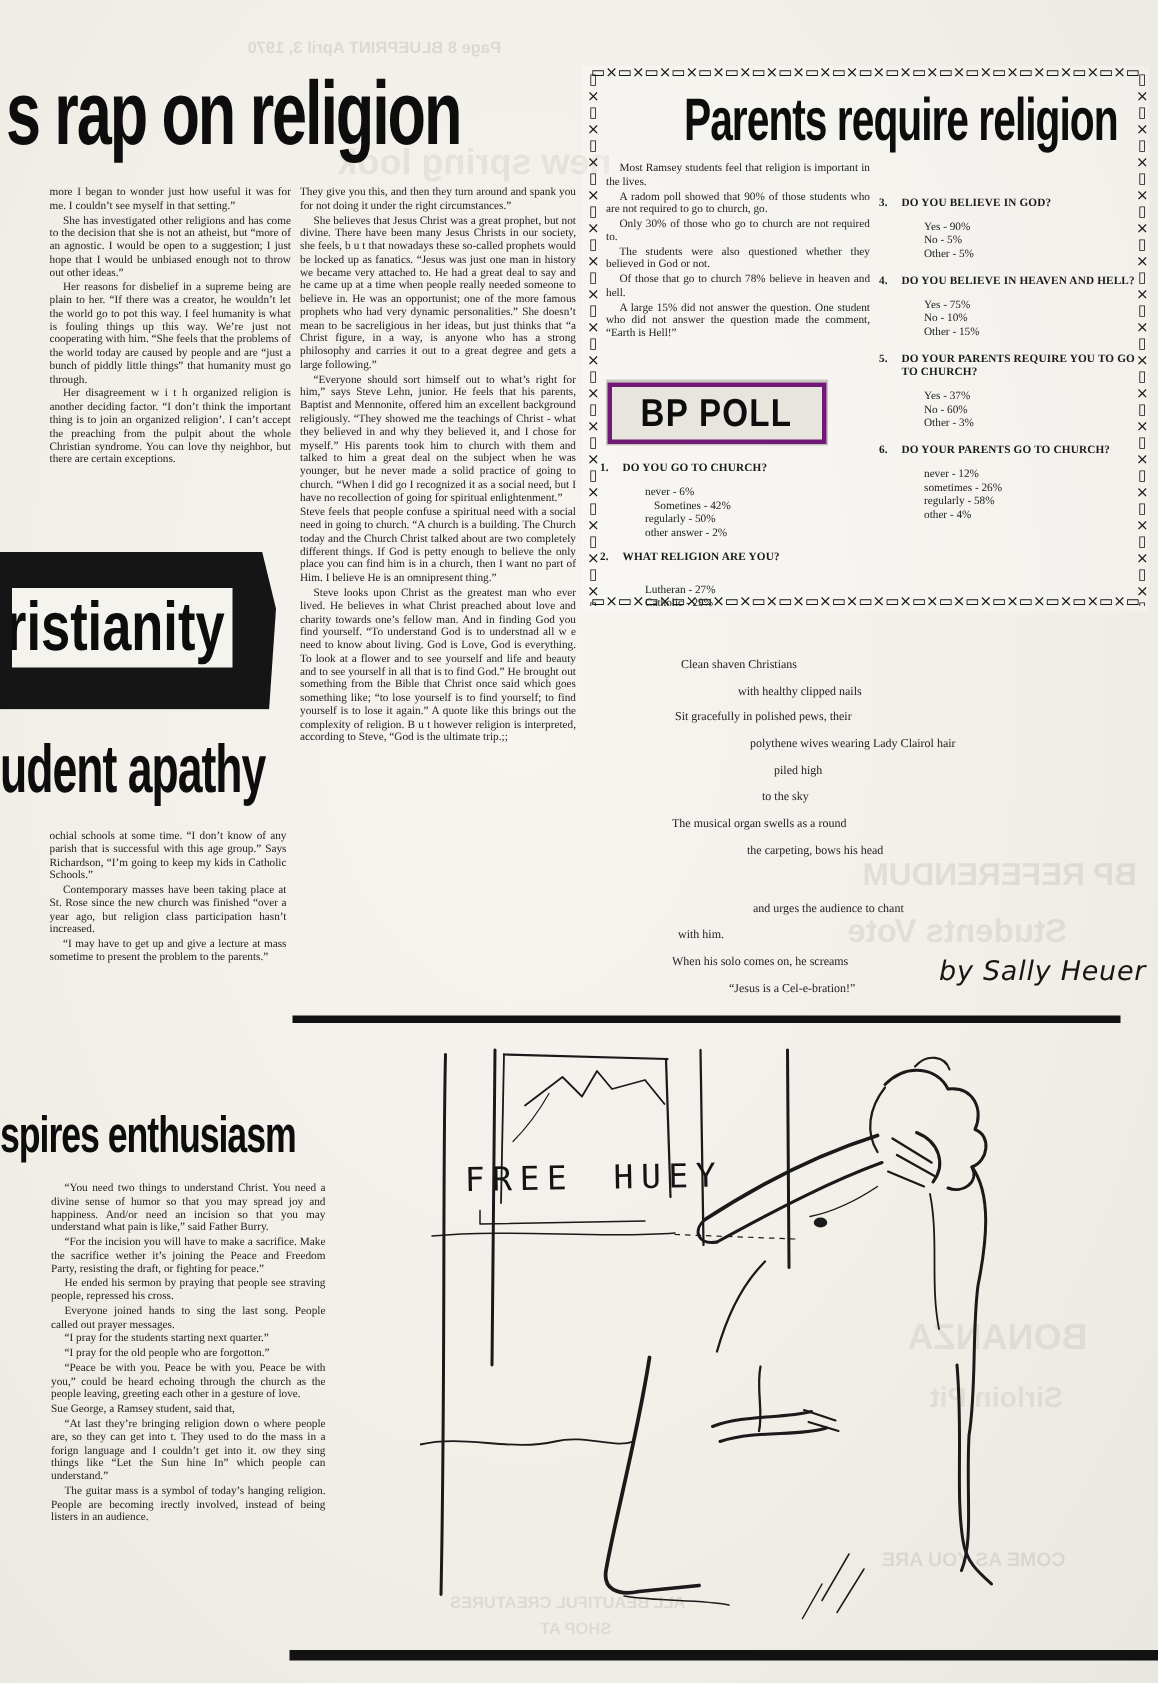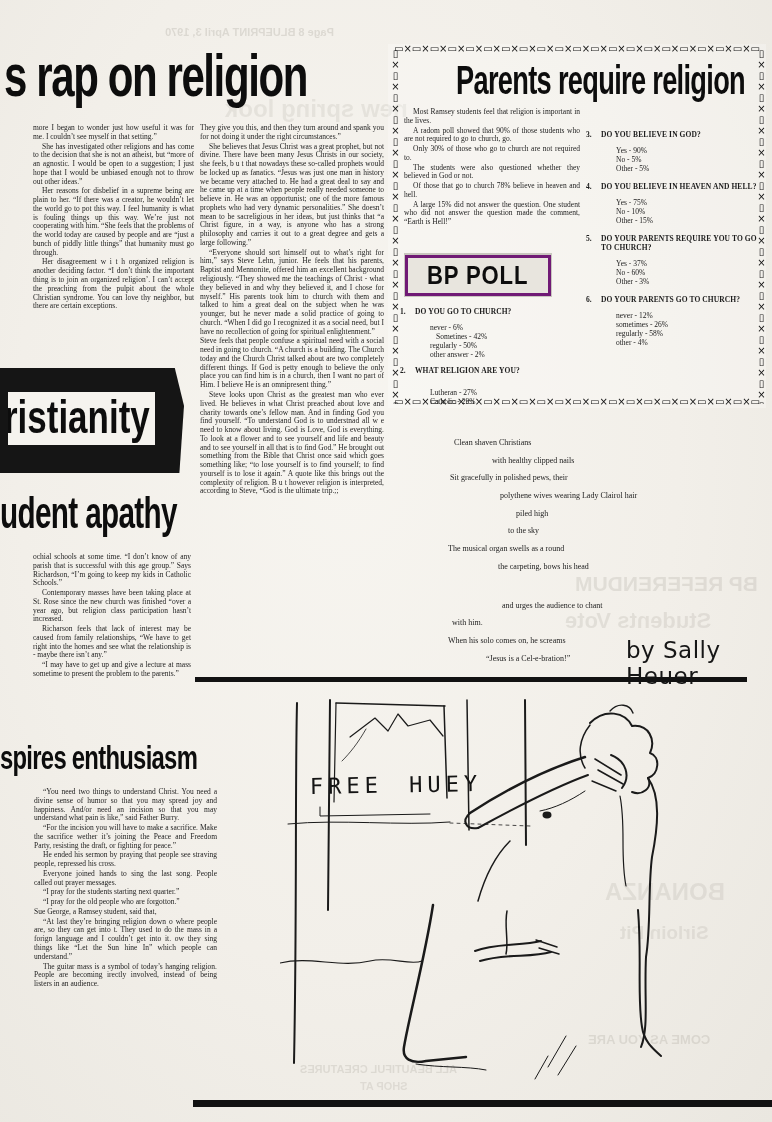--- a/index.html
+++ b/index.html
@@ -35,21 +35,21 @@
   .bppoll-label{font-family:"Liberation Sans", sans-serif;font-weight:bold;font-size:26px;
           letter-spacing:1px;transform:scaleX(0.85);transform-origin:center;display:inline-block;
           color:#0d0d0d;white-space:nowrap;}
   
   .band{background:#151515;clip-path:polygon(0 0, 95% 0, 100% 36%, 97.5% 100%, 0 100%);}
   .band-white{position:absolute;left:8px;top:24px;width:147px;height:53px;background:#f5f3ee;overflow:hidden;}
   .band-white .squish{transform:scaleX(0.76);font-family:"Liberation Sans", sans-serif;
         font-weight:bold;font-size:46px;line-height:50px;margin-left:-4px;color:#0d0d0d;white-space:nowrap;}
   
   .poem-line{height:17.7px;white-space:nowrap;font-size:8px;color:#222;}
-  .byline{font-family:"DejaVu Sans", sans-serif;font-size:23px;color:#161616;letter-spacing:0.5px;}
+  .byline{font-family:"DejaVu Sans", sans-serif;font-size:18px;color:#161616;letter-spacing:0.5px;font-style:italic;}
   .rule{background:#121212;}
   
   .ghost{color:#6a6458;transform:scaleX(-1);transform-origin:center;white-space:nowrap;
          font-family:"Liberation Sans", sans-serif;font-weight:bold;}
 </style>
 </head>
 <body>
 
 <div class="page">
 
@@ -178,35 +178,35 @@
     </div>
   </div>
 
   <div class="abs headline" style="left:0;top:490px;font-size:45px;">
     <span class="squish" style="transform:scaleX(0.66);letter-spacing:-1px;">udent apathy</span>
   </div>
 
   <div class="abs body-text" style="left:33px;top:553px;width:158px;">
     <p>ochial schools at some time. “I don’t know of any parish that is successful with this age group.” Says Richardson, “I’m going to keep my kids in Catholic Schools.”</p>
     <p class="ind">Contemporary masses have been taking place at St. Rose since the new church was finished “over a year ago, but religion class participation hasn’t increased.</p>
-    <p class="ind">Richarson feels that lack of interest may be caused from family relationships, “We have to get right into the homes and see what the relationship is - maybe there isn’t any.”</p>
     <p class="ind">“I may have to get up and give a lecture at mass sometime to present the problem to the parents.”</p>
   </div>
 
   <div class="abs headline" style="left:0;top:740px;font-size:34px;">
     <span class="squish" style="transform:scaleX(0.70);letter-spacing:-1px;">spires enthusiasm</span>
   </div>
 
   <div class="abs body-text" style="left:2px;top:788px;width:183px;margin-left:32px;">
     <p class="ind">“You need two things to understand Christ. You need a divine sense of humor so that you may spread joy and happiness. And/or need an incision so that you may understand what pain is like,” said Father Burry.</p>
     <p class="ind">“For the incision you will have to make a sacrifice. Make the sacrifice wether it’s joining the Peace and Freedom Party, resisting the draft, or fighting for peace.”</p>
     <p class="ind">He ended his sermon by praying that people see straving people, repressed his cross.</p>
     <p class="ind">Everyone joined hands to sing the last song. People called out prayer messages.</p>
     <p class="ind">“I pray for the students starting next quarter.”</p>
     <p class="ind">“I pray for the old people who are forgotton.”</p>
+    <p class="ind">“Peace be with you. Peace be with you. Peace be with you,” could be heard echoing through the church as the people leaving, greeting each other in a gesture of love.</p>
     <p>Sue George, a Ramsey student, said that,</p>
     <p class="ind">“At last they’re bringing religion down o where people are, so they can get into t. They used to do the mass in a forign language and I couldn’t get into it. ow they sing things like “Let the Sun hine In” which people can understand.”</p>
     <p class="ind">The guitar mass is a symbol of today’s hanging religion. People are becoming irectly involved, instead of being listers in an audience.</p>
   </div>
 
   <div class="abs" style="left:448px;top:438px;width:300px;">
     <div class="poem-line" style="margin-left:6px;">Clean shaven Christians</div>
     <div class="poem-line" style="margin-left:44px;">with healthy clipped nails</div>
     <div class="poem-line" style="margin-left:2px;">Sit gracefully in polished pews, their</div>
     <div class="poem-line" style="margin-left:52px;">polythene wives wearing Lady Clairol hair</div>

